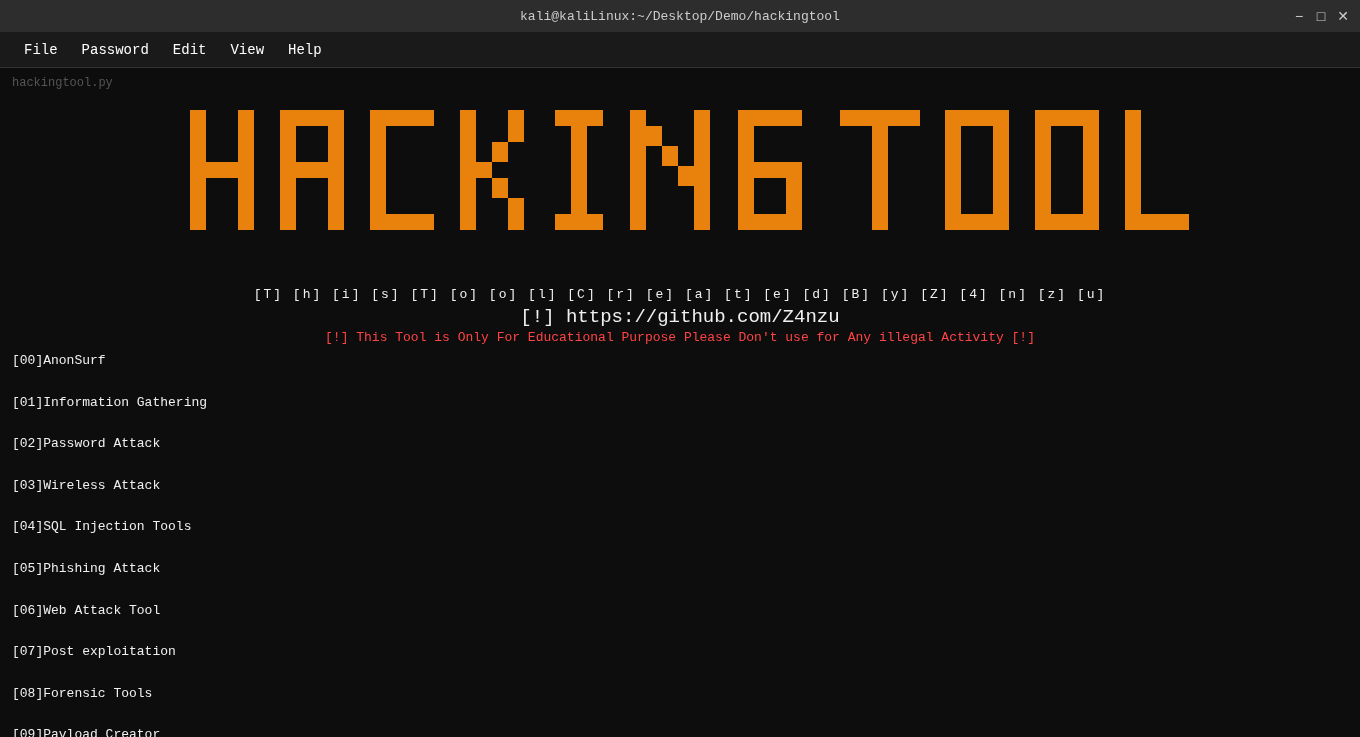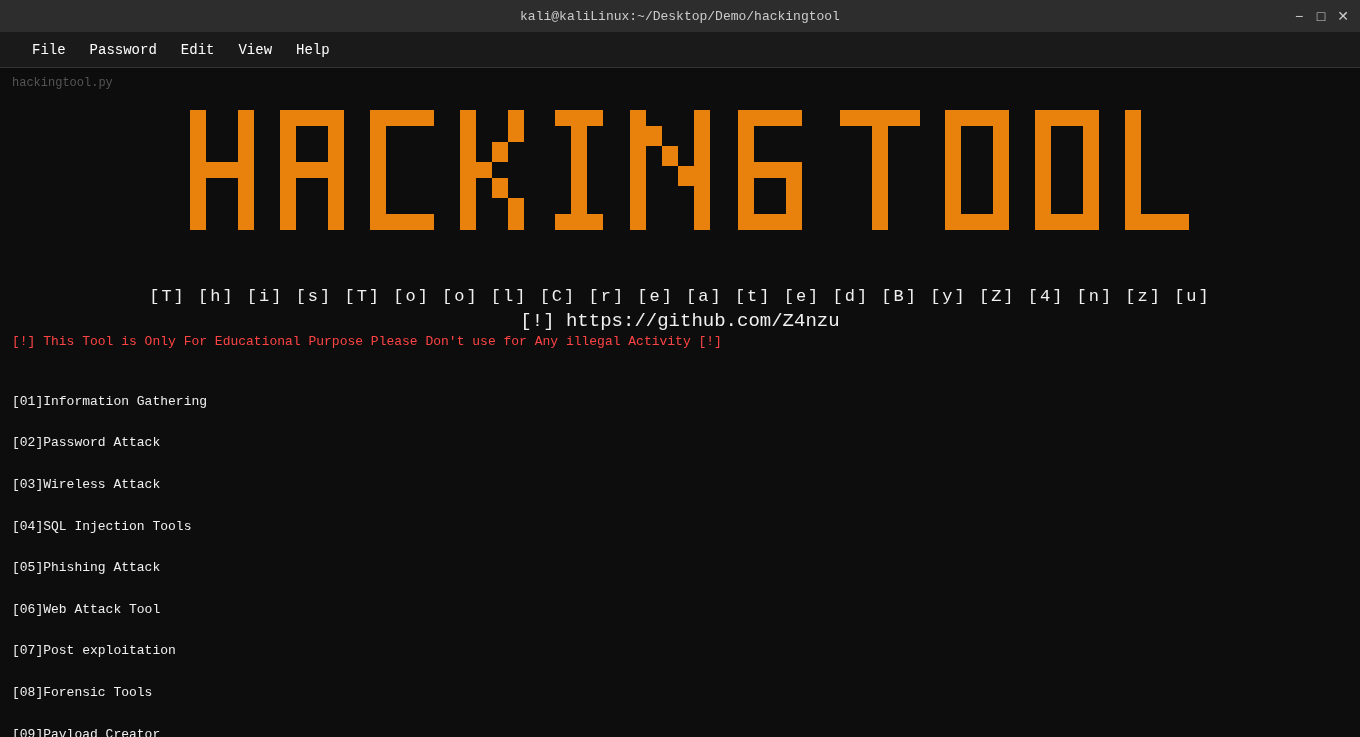--- a/index.html
+++ b/index.html
@@ -52,21 +52,21 @@
       align-items: center;
       justify-content: center;
     }
 
     
     .menu-bar {
       background: #1a1a1a;
       height: 36px;
       display: flex;
       align-items: center;
-      padding: 0 20px;
+      padding: 0 12px;
       flex-shrink: 0;
       border-bottom: 1px solid #333;
     }
 
     .menu-item {
       color: #ffffff;
       font-size: 14px;
       padding: 4px 12px;
       cursor: pointer;
     }
@@ -82,39 +82,40 @@
 
     
     .banner-svg-container {
       display: flex;
       justify-content: center;
       margin: 8px 0 4px 0;
     }
 
     .tagline {
       color: #f0f0f0;
-      font-size: 17px;
+      font-size: 13px;
       text-align: center;
       letter-spacing: 2px;
       margin-bottom: 4px;
       font-family: 'Courier New', monospace;
       margin-top: 27px;
     }
 
     .github-link {
       color: #f0f0f0;
       font-size: 19px;
       text-align: center;
       margin-bottom: 2px;
     }
 
     .warning-edu {
       color: #ff4444;
       font-size: 13px;
-      margin-bottom: 22px;
+      text-align: center;
+      margin-bottom: 6px;
     }
 
     .warning-root {
       color: #ff4444;
       font-size: 13px;
       margin-bottom: 4px;
     }
 
     .menu-list {
       color: #f0f0f0;
@@ -227,21 +228,21 @@
     </div>
 
     <div class="tagline">[T] [h] [i] [s] [T] [o] [o] [l] [C] [r] [e] [a] [t] [e] [d] [B] [y] [Z] [4] [n] [z] [u]</div>
 
     <div class="github-link">[!] https://github.com/Z4nzu</div>
 
     <div class="warning-edu">[!] This Tool is Only For Educational Purpose Please Don't use for Any illegal Activity [!]</div>
 
 
     <div class="menu-list">
-      <br>
+      <span class="menu-list-item">[00]AnonSurf</span><br>
       <span class="menu-list-item">[01]Information Gathering</span><br>
       <span class="menu-list-item">[02]Password Attack</span><br>
       <span class="menu-list-item">[03]Wireless Attack</span><br>
       <span class="menu-list-item">[04]SQL Injection Tools</span><br>
       <span class="menu-list-item">[05]Phishing Attack</span><br>
       <span class="menu-list-item">[06]Web Attack Tool</span><br>
       <span class="menu-list-item">[07]Post exploitation</span><br>
       <span class="menu-list-item">[08]Forensic Tools</span><br>
       <span class="menu-list-item">[09]Payload Creator</span><br>
       <br>

